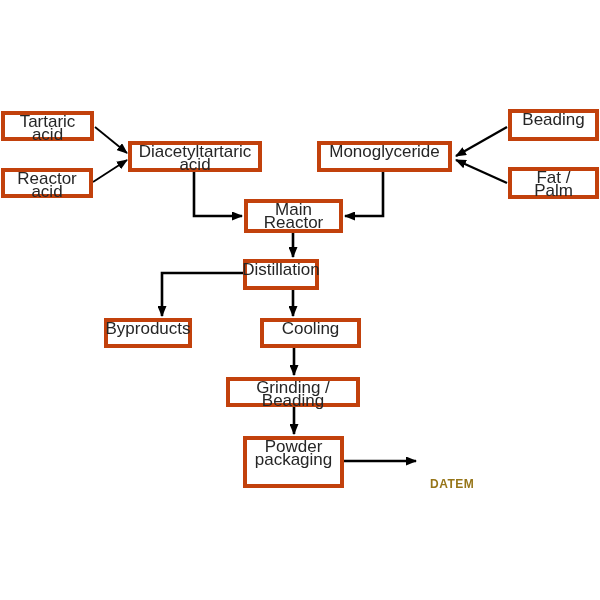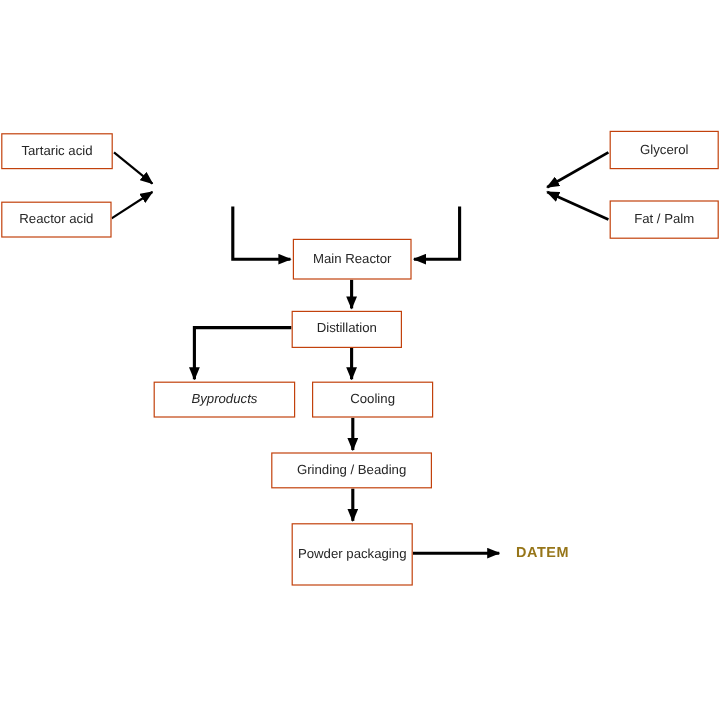--- a/index.html
+++ b/index.html
@@ -19,46 +19,45 @@
     position: absolute;
     left: 0;
     top: 0;
     width: 600px;
     height: 600px;
   }
   .node {
     position: absolute;
     box-sizing: border-box;
     background: #ffffff;
-    border: 1px solid #c2410c;
+    border: 4px solid #c2410c;
     display: flex;
-    align-items: center;
     justify-content: center;
     text-align: center;
-    font-size: 11px;
+    font-size: 17px;
     line-height: 13px;
     color: #262626;
     padding: 0 4px;
   }
   .n-tartaric     { left: 1px;   top: 111px; width: 93px;  height: 30px; }
   .n-acetic       { left: 1px;   top: 168px; width: 92px;  height: 30px; }
   .n-diacetyl     { left: 128px; top: 141px; width: 134px; height: 31px; }
   .n-mono         { left: 317px; top: 141px; width: 135px; height: 31px; }
   .n-glycerol     { left: 508px; top: 109px; width: 91px;  height: 32px; }
   .n-fat          { left: 508px; top: 167px; width: 91px;  height: 32px; }
   .n-main         { left: 244px; top: 199px; width: 99px;  height: 34px; }
-  .n-dist         { left: 243px; top: 259px; width: 92px; height: 31px; }
-  .n-byproducts   { left: 128px; top: 318px; width: 118px; height: 30px; font-style: italic; }
+  .n-dist         { left: 243px; top: 259px; width: 76px; height: 31px; }
+  .n-byproducts   { left: 104px; top: 318px; width: 88px; height: 30px; }
   .n-cooling      { left: 260px; top: 318px; width: 101px; height: 30px; }
   .n-grinding     { left: 226px; top: 377px; width: 134px; height: 30px; }
   .n-powder       { left: 243px; top: 436px; width: 101px; height: 52px; }
   .label-datem {
     position: absolute;
     left: 430px;
-    top: 453px;
+    top: 477px;
     width: 60px;
     font-size: 12px;
     font-weight: bold;
     letter-spacing: 0.5px;
     color: #967518;
   }
   .edge {
     fill: none;
     stroke: #000000;
   }
@@ -90,22 +89,28 @@
     <path class="edge w-thick" marker-end="url(#ah)" d="M294,407 L294,434"></path>
     <path class="edge w-thick" marker-end="url(#ah)" d="M344,461 L416,461"></path>
   </svg>
 
   <div class="node n-tartaric">
     <span>Tartaric acid</span>
   </div>
   <div class="node n-acetic">
     <span>Reactor acid</span>
   </div>
+  <div class="node n-diacetyl">
+    <span>Diacetyltartaric acid</span>
+  </div>
+  <div class="node n-mono">
+    <span>Monoglyceride</span>
+  </div>
   <div class="node n-glycerol">
-    <span>Glycerol</span>
+    <span>Beading</span>
   </div>
   <div class="node n-fat">
     <span>Fat / Palm</span>
   </div>
   <div class="node n-main">
     <span>Main Reactor</span>
   </div>
   <div class="node n-dist">
     <span>Distillation</span>
   </div>

